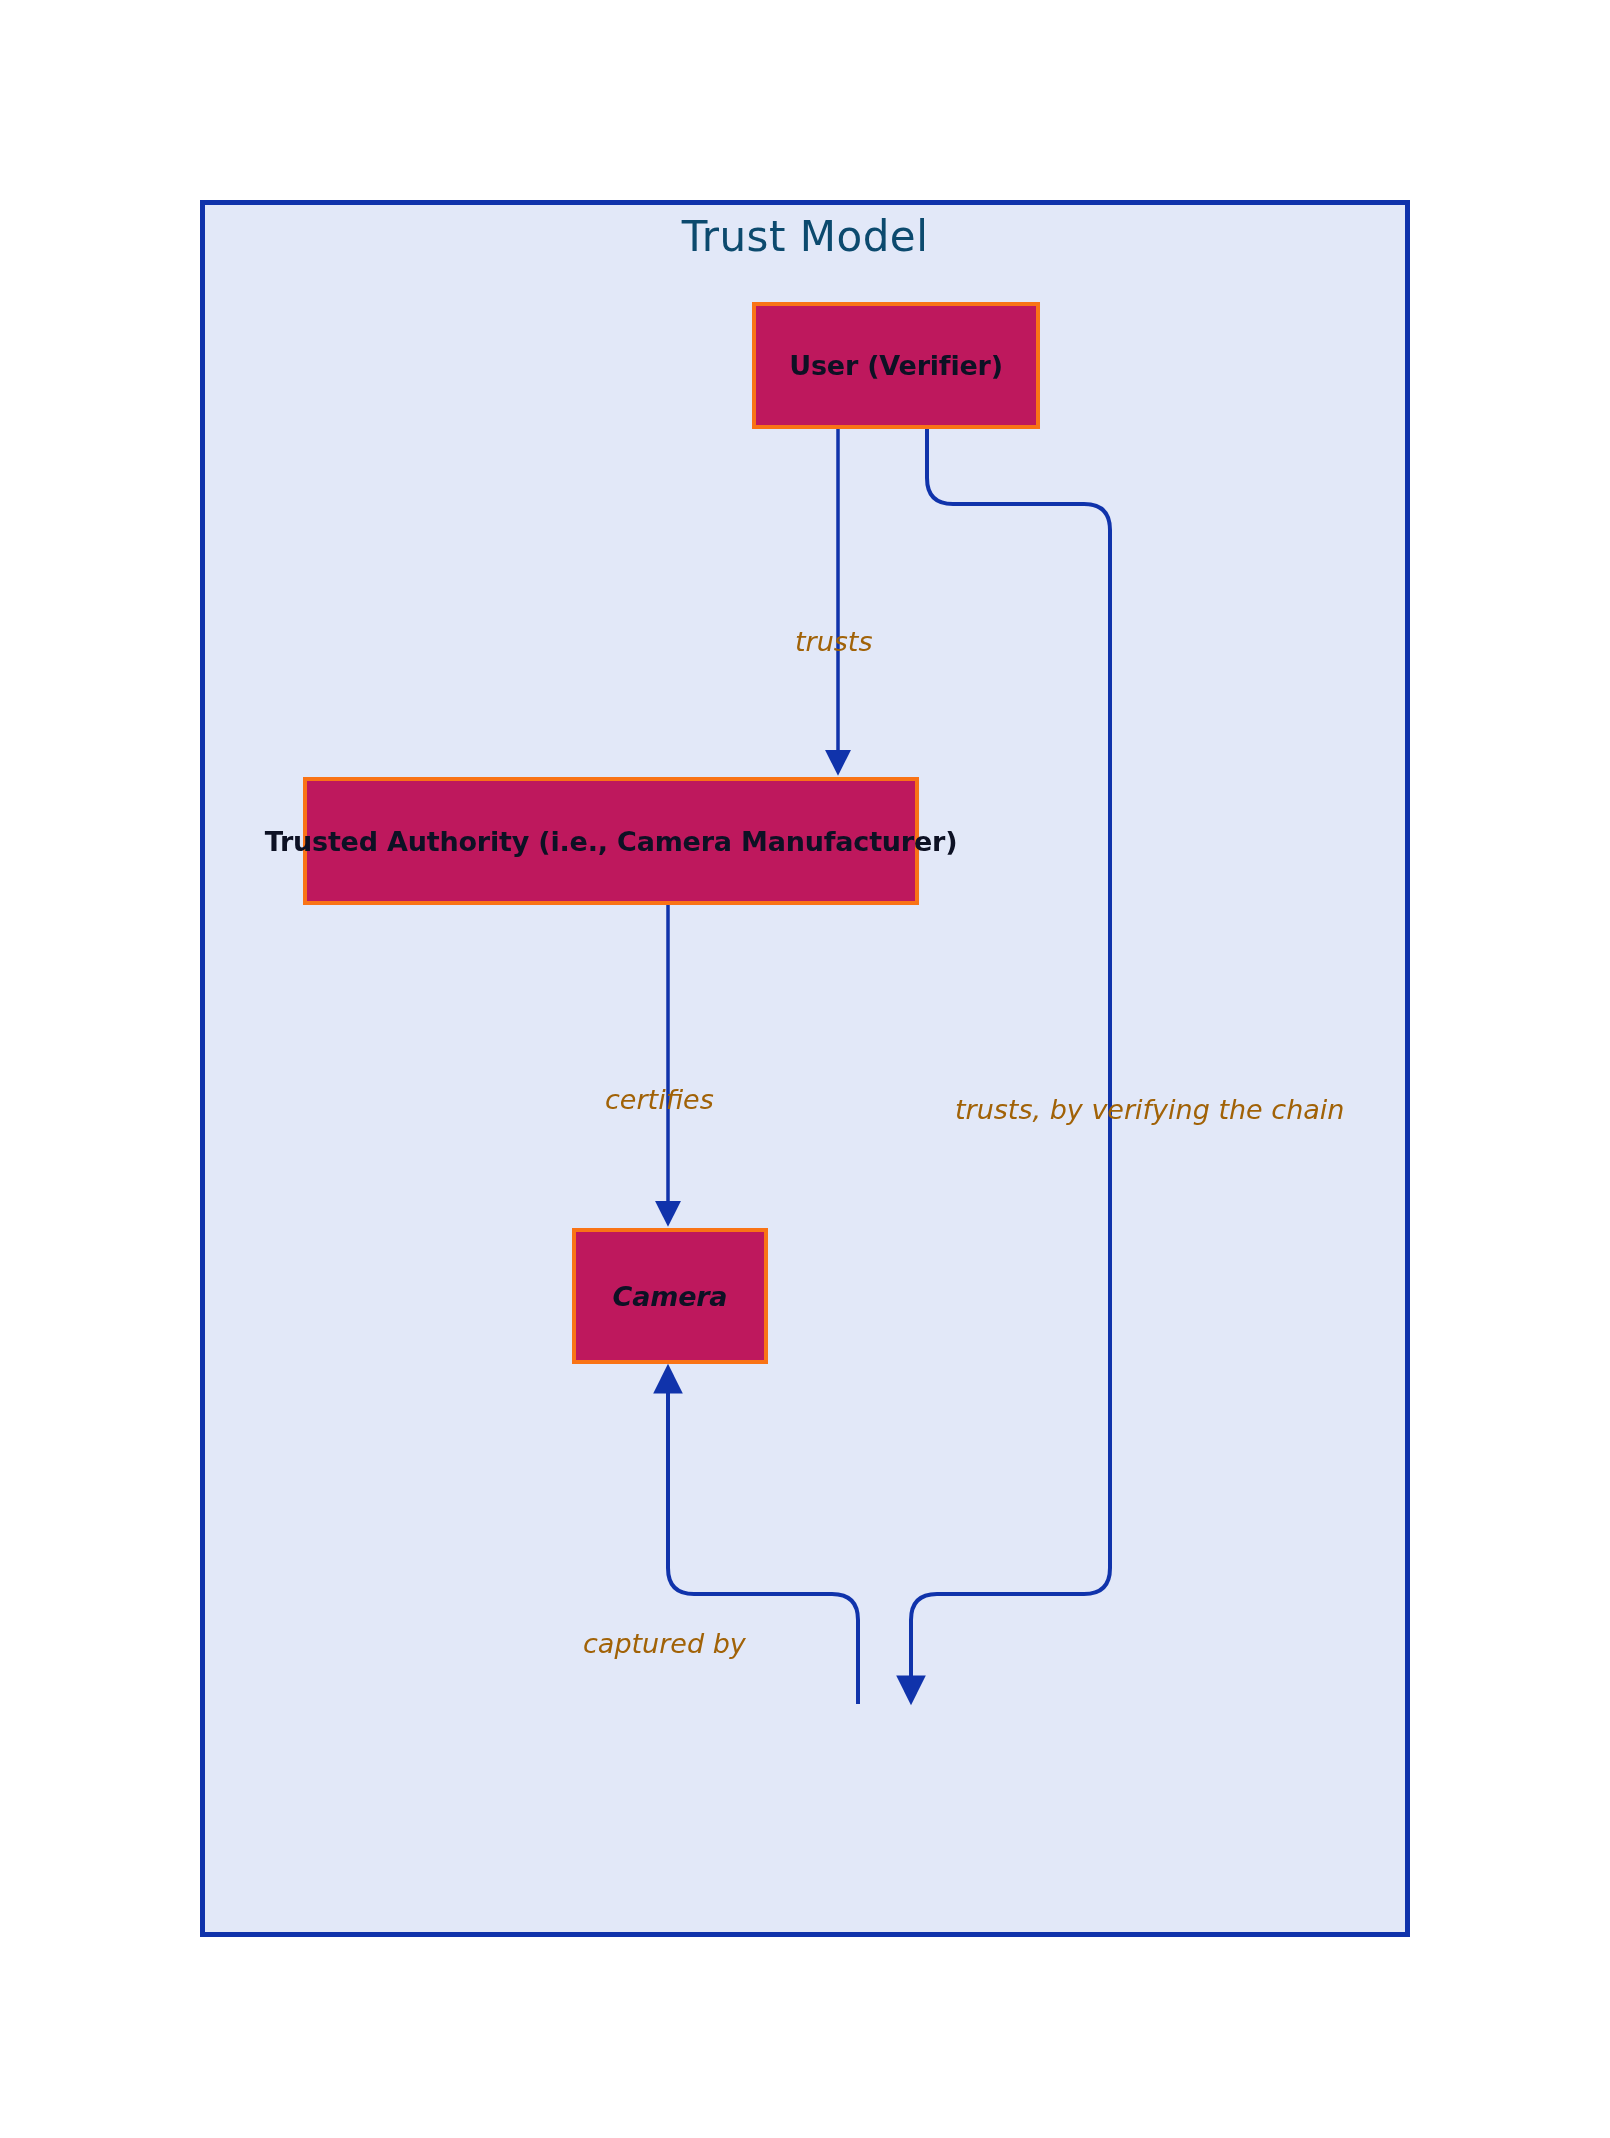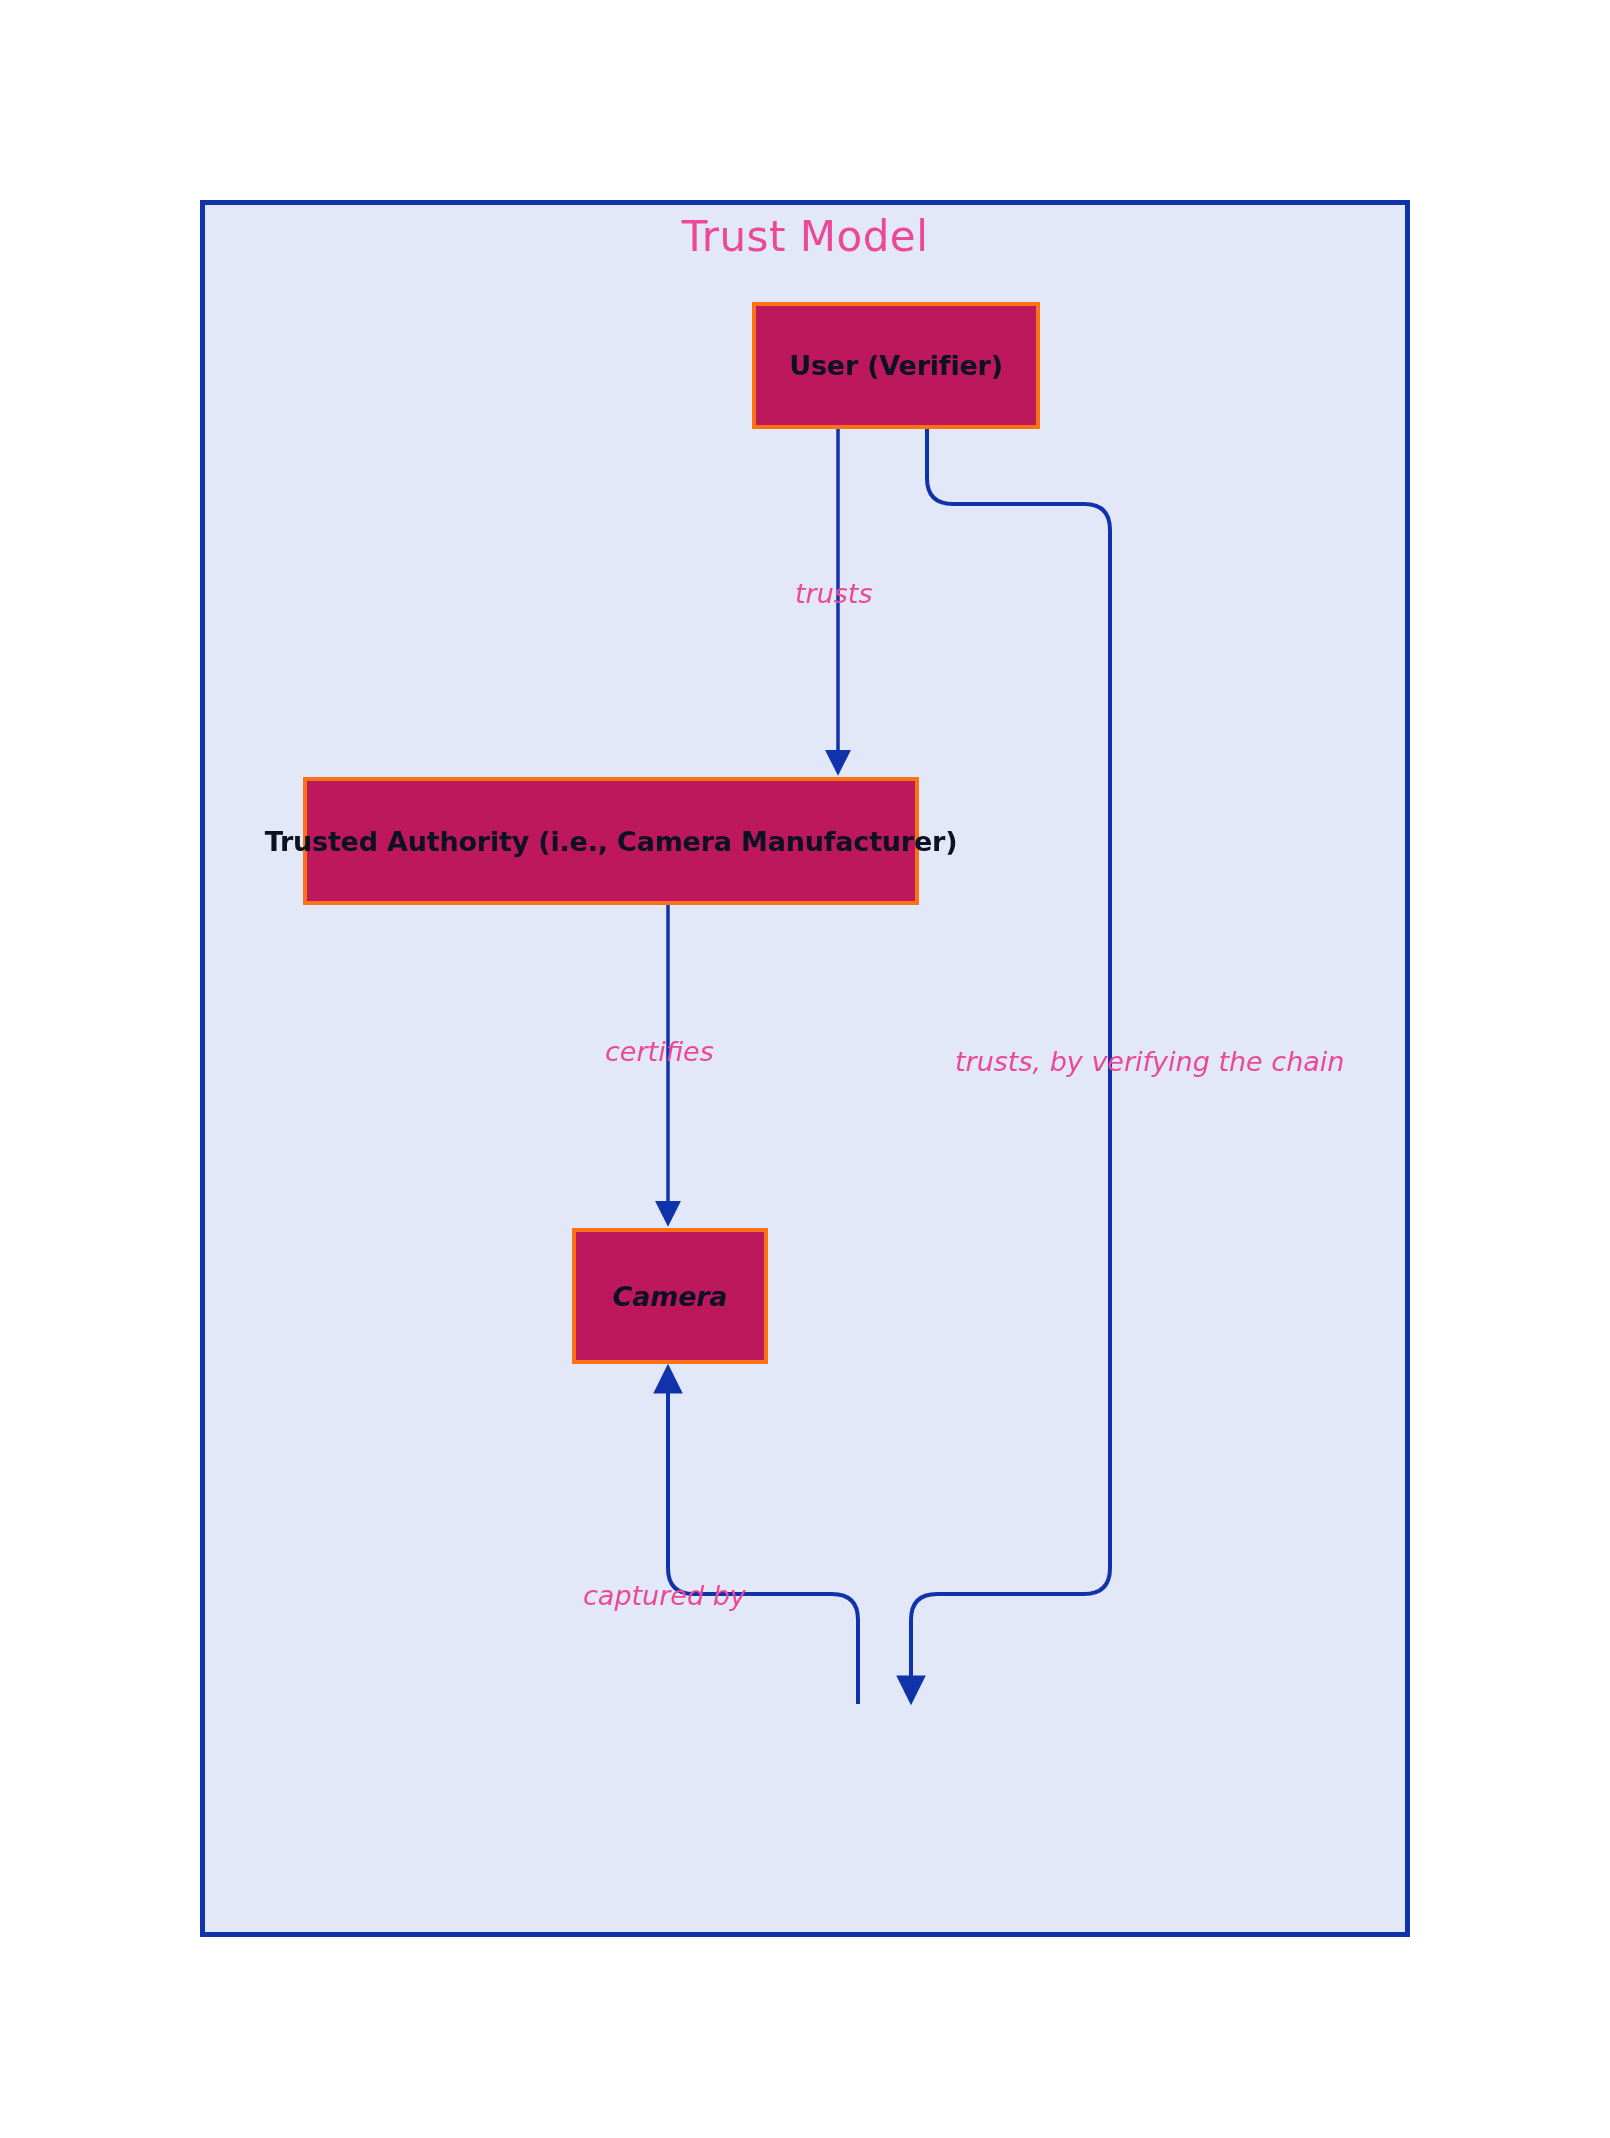--- a/index.html
+++ b/index.html
@@ -60,32 +60,33 @@
   
   #container-title {
     position: absolute;
     left: 200px;
     top: 212px;
     width: 1210px;
     text-align: center;
     font-family: "DejaVu Sans", sans-serif;
     font-size: 42px;
     font-weight: 400;
-    color: #ec4899;
+    color: #0c4a6e;
     letter-spacing: 0.5px;
   }
 
   
   .edge-label {
     position: absolute;
     font-family: "DejaVu Sans", sans-serif;
     font-style: italic;
     font-size: 27px;
-    color: #ec4899;
+    color: #a16207;
     white-space: nowrap;
+    margin-top: 48px;
   }
   #label-trusts                { left: 795px; top: 578px; }
   #label-certifies             { left: 605px; top: 1036px; }
   #label-verify-chain          { left: 955px; top: 1046px; }
   #label-captured-by           { left: 583px; top: 1580px; }
 </style>
 </head>
 <body>
 
 <div id="diagram-root">

